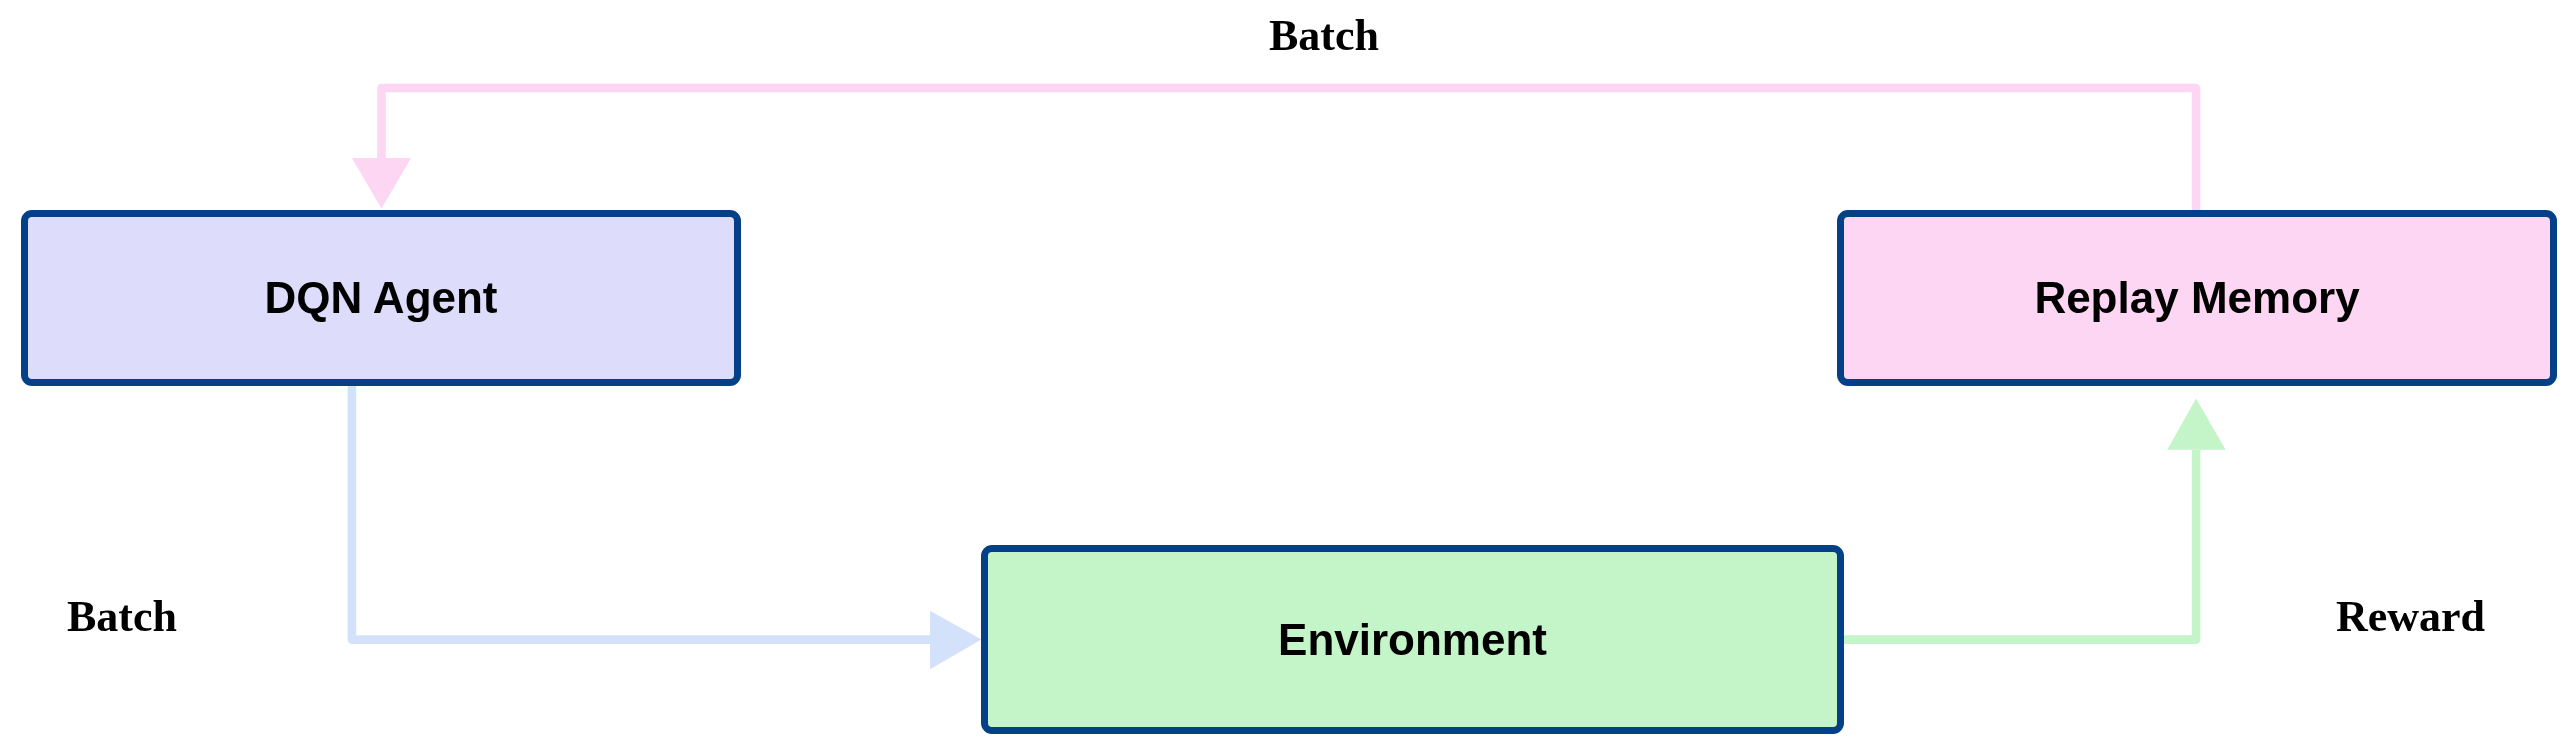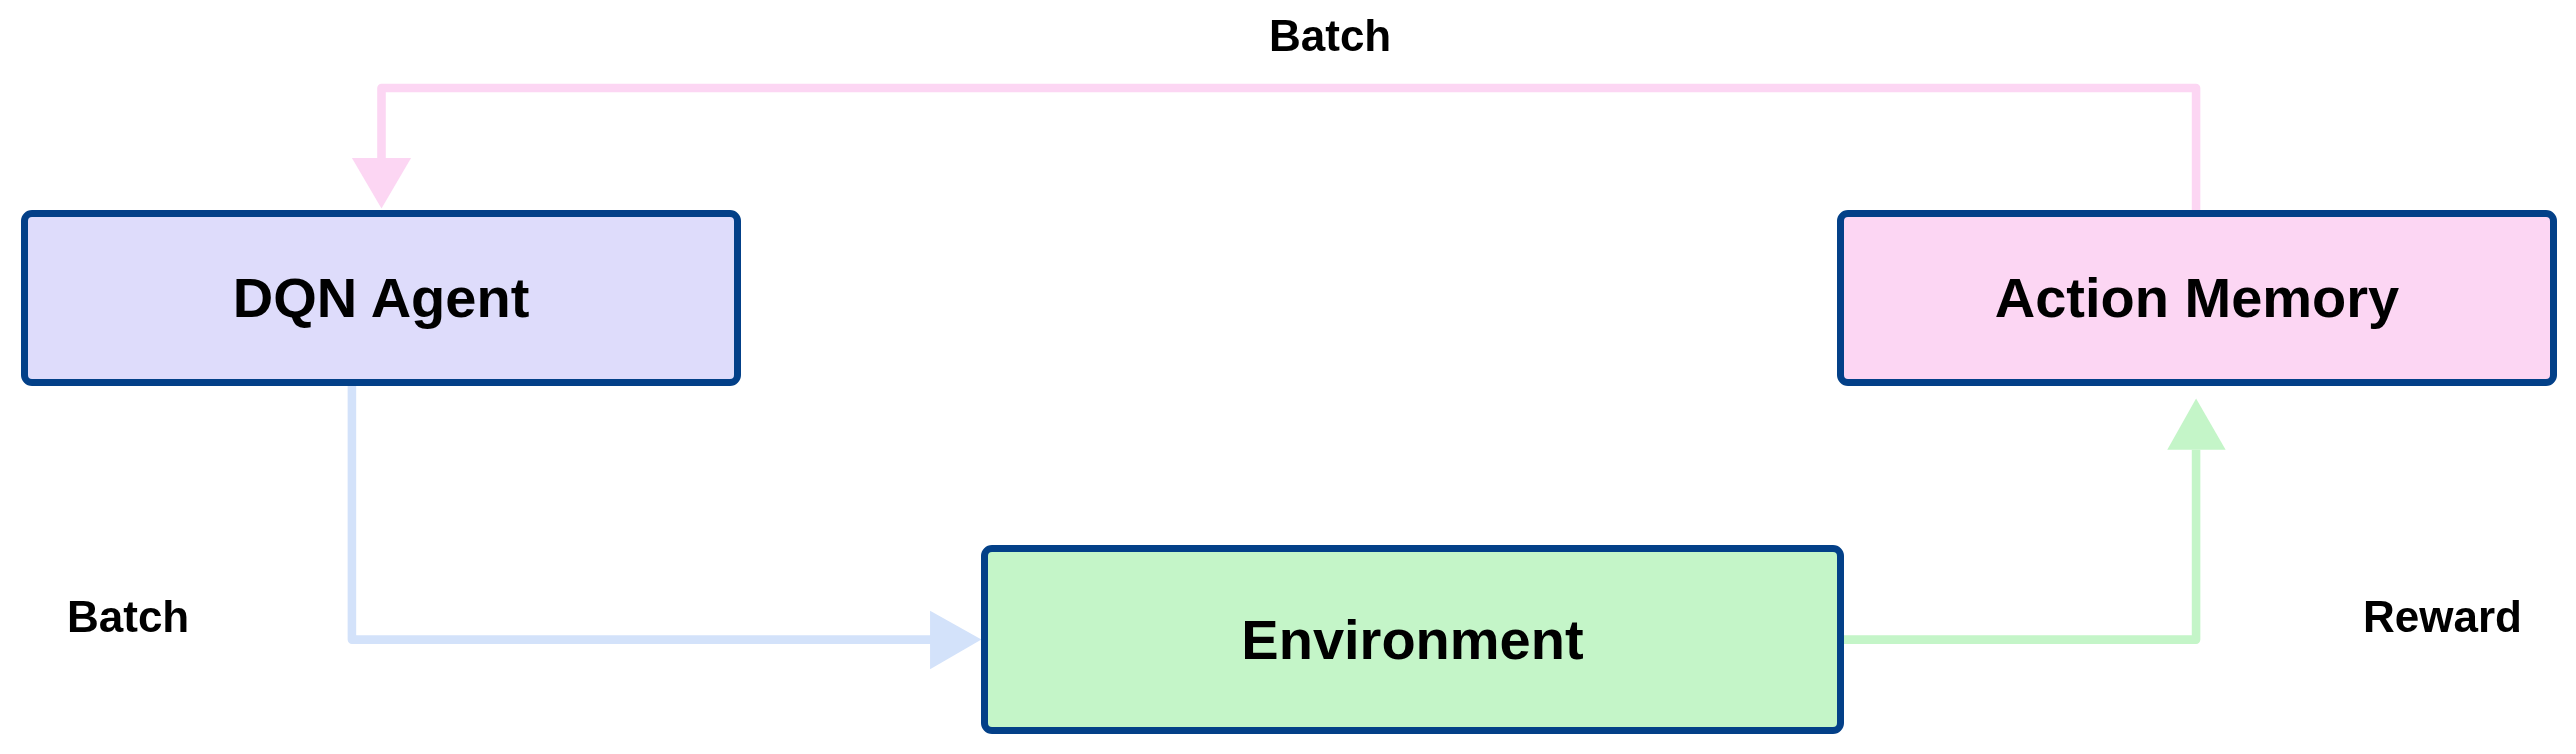--- a/index.html
+++ b/index.html
@@ -32,21 +32,21 @@
     border-width: 7.8px;
     border-radius: 11px;
     display: flex;
     align-items: center;
     justify-content: center;
     z-index: 5;
   }
   .node-label {
     font-family: "Liberation Sans", sans-serif;
     font-weight: bold;
-    font-size: 56px;
+    font-size: 44px;
     color: #000000;
     letter-spacing: 0px;
     white-space: nowrap;
     line-height: 1;
   }
   #node-dqn-agent {
     left: 21px;
     top: 210px;
     width: 720px;
     height: 176px;
@@ -58,40 +58,39 @@
     height: 176px;
   }
   #node-environment {
     left: 981px;
     top: 545px;
     width: 863px;
     height: 189px;
   }
   .edge-label {
     position: absolute;
-    font-family: Liberation Sans, sans-serif;
+    font-family: Liberation Serif, serif;
     font-weight: bold;
     font-size: 44px;
     color: #000000;
     white-space: nowrap;
     line-height: 1;
     z-index: 6;
   }
   #edge-label-batch {
     left: 1269px;
     top: 14px;
   }
   #edge-label-action {
     left: 67px;
     top: 595px;
   }
   #edge-label-reward {
     left: 2336px;
     top: 595px;
-    margin-left: 27px;
   }
 </style>
 </head>
 <body>
 
 <div id="canvas">
 
   <svg id="flow-svg" viewBox="0 0 3310 969" xmlns="http://www.w3.org/2000/svg">
 
     <g>
@@ -108,21 +107,21 @@
       <path d="M 2183 822 L 2822 822 L 2822 578" fill="none" stroke="#c4f5c8" stroke-width="11" stroke-linecap="butt" stroke-linejoin="round"></path>
       <polygon points="2785,578 2860,578 2822,512" fill="#c4f5c8"></polygon>
     </g>
   </svg>
 
   <div id="node-dqn-agent" class="node" style="background:#dedcfb; border-color:#034088;">
     <span class="node-label">DQN Agent</span>
   </div>
 
   <div id="node-replay-memory" class="node" style="background:#fcd6f3; border-color:#034088;">
-    <span class="node-label">Action Memory</span>
+    <span class="node-label">Replay Memory</span>
   </div>
 
   <div id="node-environment" class="node" style="background:#c4f5c8; border-color:#034088;">
     <span class="node-label">Environment</span>
   </div>
 
   <div id="edge-label-batch" class="edge-label">Batch</div>
 
   <div id="edge-label-action" class="edge-label">Batch</div>
 

